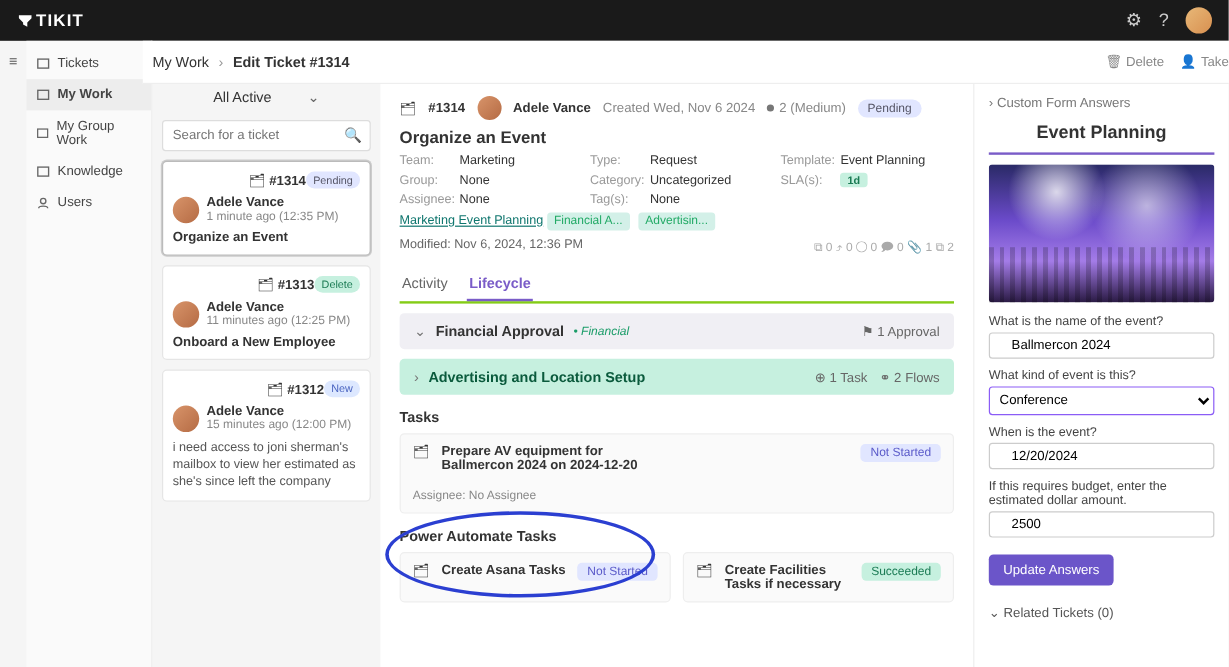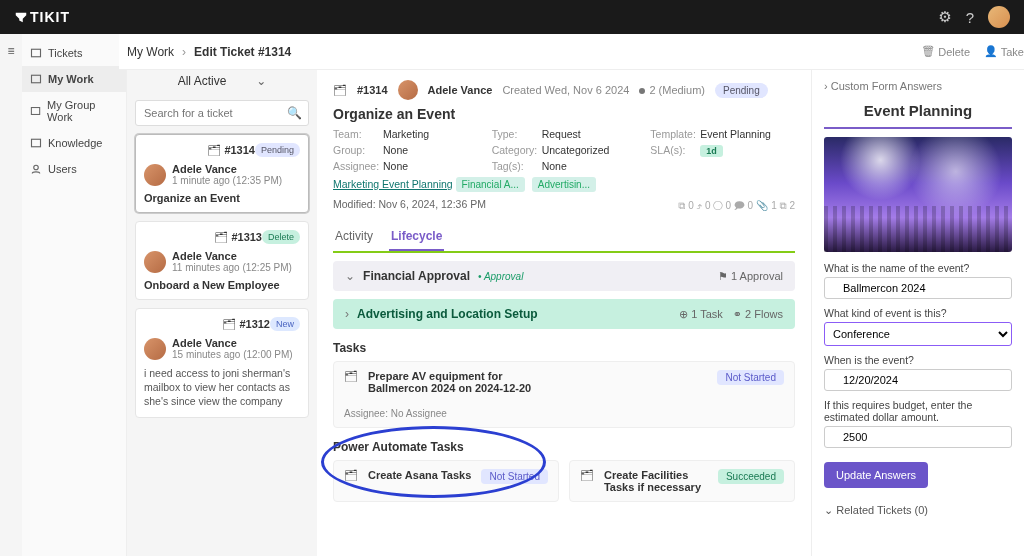--- a/index.html
+++ b/index.html
@@ -218,21 +218,21 @@
               <span>🗂 <b>#1312</b></span>
               <span class="pill new">New</span>
             </div>
         <div class="trow">
               <div class="av"></div>
               <div>
                 <div class="tname">Adele Vance</div>
                 <div class="tmeta">15 minutes ago (12:00 PM)</div>
               </div>
             </div>
-        <div class="tbody">i need access to joni sherman's mailbox to view her contacts as she's since view the company</div>
+        <div class="tbody">i need access to joni sherman's mailbox to view her estimated as she's since left the company</div>
       </div>
     </div>
 
     <div class="main">
       <div class="ticket-header">
         <span>🗂</span>
             <span class="tid">#1314</span>
         <div class="av"></div>
         <span class="nm">Adele Vance</span>
         <span class="meta">Created Wed, Nov 6 2024</span>
@@ -263,21 +263,21 @@
       </div>
 
       <div class="tabs">
         <div class="tab">Activity</div>
         <div class="tab active">Lifecycle</div>
       </div>
 
       <div class="phase">
         <span class="chev">⌄</span>
         <b>Financial Approval</b>
-        <span class="compl">• Approval</span>
+        <span class="compl">• Financial</span>
         <span class="right">
               <span>⚑ 1 Approval</span>
             </span>
       </div>
 
       <div class="phase green">
         <span class="chev">›</span>
         <b>Advertising and Location Setup</b>
         <span class="right">
               <span>⊕ 1 Task</span>

